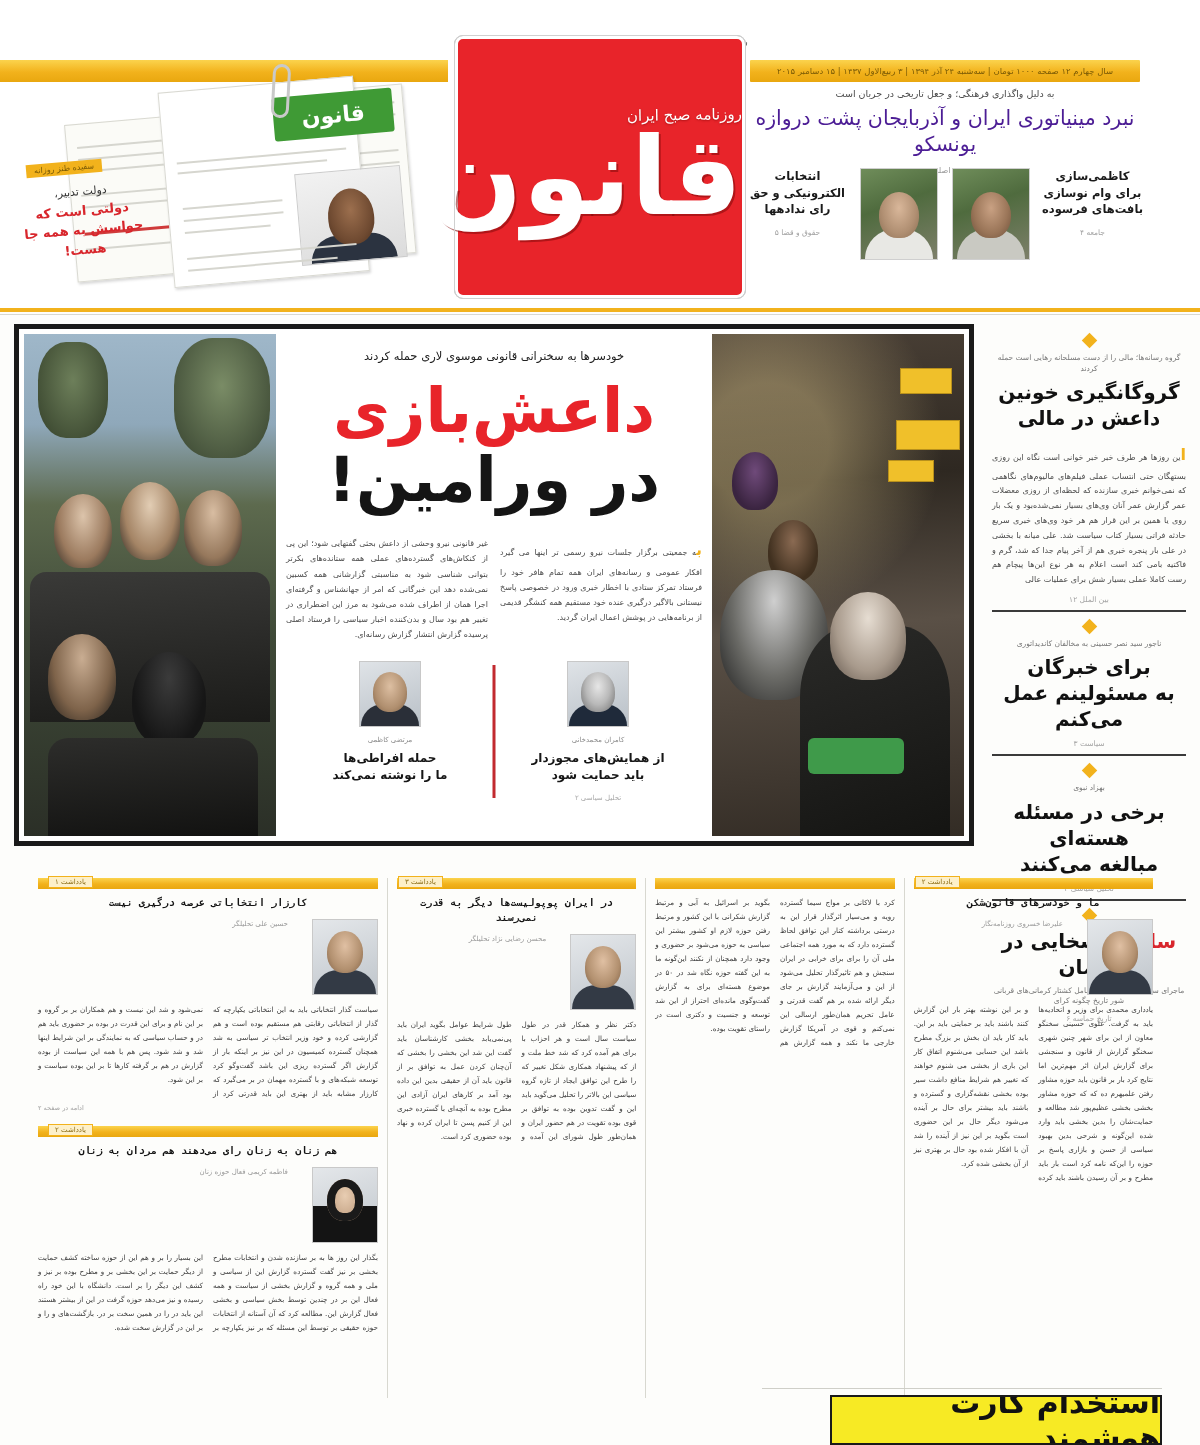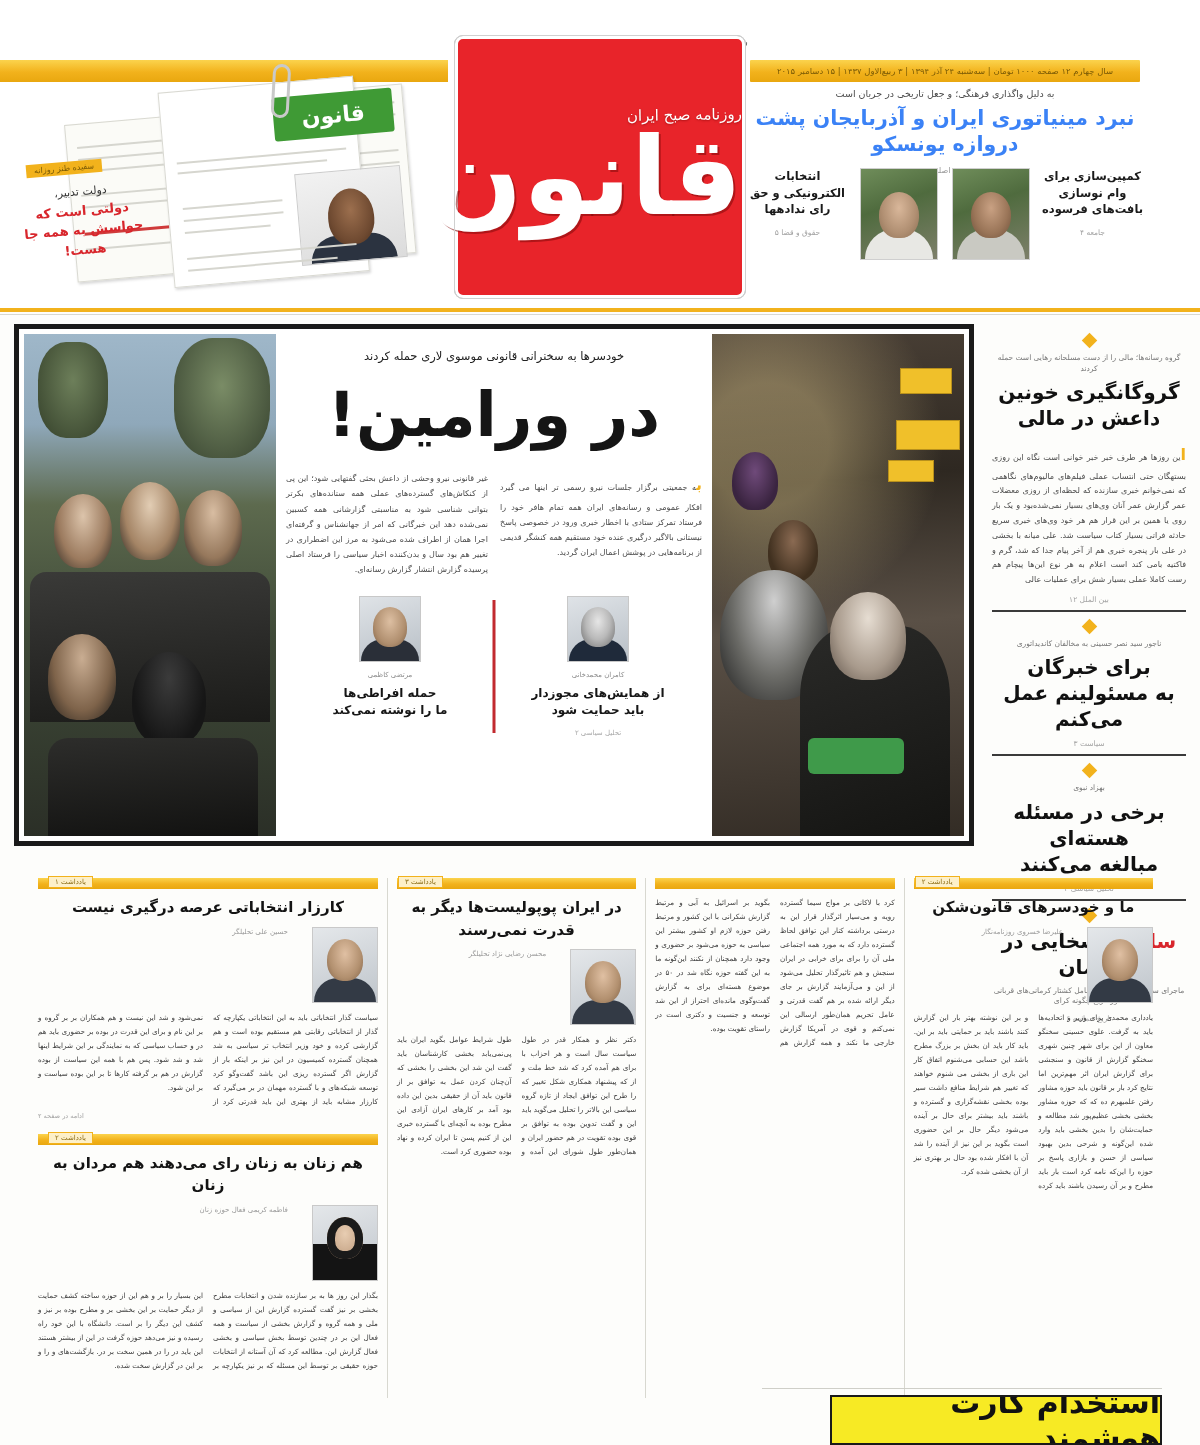--- a/index.html
+++ b/index.html
@@ -37,21 +37,21 @@
     transform: scaleY(.95);
   }
   .left-head {
     position: absolute; top: 88px; right: 56px; width: 398px;
     text-align: center; direction: rtl;
   }
   .left-head .kicker {
     font-size: 9.5px; color: #4a4a4a; margin-bottom: 6px; line-height: 1.3;
   }
   .left-head .title {
-    font-size: 20.5px; font-weight: bold; color: #3b82f6; line-height: 1.25;
+    font-size: 20.5px; font-weight: normal; color: #4c1d95; line-height: 1.25;
     letter-spacing: -.3px;
   }
   .left-head .pagenum {
     font-size: 8px; color: #9a9a9a; margin-top: 8px;
   }
   .twin-row {
     position: absolute; top: 168px; right: 56px; width: 398px;
     display: flex; flex-direction: row; justify-content: space-between;
     direction: rtl; gap: 6px;
   }
@@ -302,22 +302,22 @@
   .bar {
     height: 11px; background: linear-gradient(180deg,#fbd34d 0%,#f2b21c 55%,#e9a70f 100%);
     margin-bottom: 7px;
   }
   .tag {
     position: absolute; top: -2px; left: 10px;
     font-size: 7px; color: #8a6a12; background: #fdf0c9;
     padding: 1px 6px; border: 1px solid #f2b21c;
   }
   .b-title {
-    font-size: 15px; font-weight: bold; color: #141414; line-height: 1.5;
-    text-align: center; margin: 4px 0 8px;
+    font-size: 10px; font-weight: bold; color: #141414; line-height: 1.5;
+    text-align: center; margin: 4px 0 8px; font-family: Liberation Mono, monospace;
   }
   .b-meta { font-size: 7px; color: #999; text-align: center; line-height: 1.6; }
   .b-head-row {
     display: flex; flex-direction: row; direction: rtl; gap: 24px;
     align-items: flex-start;
   }
   .b-portrait {
     width: 66px; height: 76px; border: 1px solid #c9c9c9; flex: 0 0 auto;
     position: relative; overflow: hidden;
     background: linear-gradient(160deg,#e4e7ea 0%, #bfc5cb 100%);
@@ -377,21 +377,21 @@
 
     <div class="left-head">
       <div class="kicker">به دلیل واگذاری فرهنگی؛ و جعل تاریخی در جریان است</div>
       <div class="title">نبرد مینیاتوری ایران و آذربایجان پشت دروازه یونسکو</div>
       <div class="pagenum">خبر اصلی ۲</div>
     </div>
 
     <div class="twin-row">
       <div class="twin-item">
         <div class="txt">
-          <div class="t-title">کمپین‌سازی برای وام نوسازی بافت‌های فرسوده</div>
+          <div class="t-title">کاظمی‌سازی برای وام نوسازی بافت‌های فرسوده</div>
           <div class="t-page">جامعه ۴</div>
         </div>
         <div class="portrait p-dark"></div>
       </div>
       <div class="twin-item">
         <div class="portrait"></div>
         <div class="txt">
           <div class="t-title">انتخابات الکترونیکی و حق رای ندادهها</div>
           <div class="t-page">حقوق و قضا ۵</div>
         </div>
@@ -510,20 +510,21 @@
           <div class="blob" style="left:8px;top:236px;width:108px;height:130px;background:radial-gradient(ellipse at 50% 24%,#cfcfcf 0%,#6a6a66 55%, #1d1d1d 100%);"></div>
           <div class="blob" style="left:88px;top:292px;width:150px;height:210px;background:linear-gradient(160deg,#2a2a28 0%,#141412 100%);border-radius:34% 34% 0 0;"></div>
           <div class="blob" style="left:118px;top:258px;width:76px;height:88px;background:radial-gradient(ellipse at 50% 30%,#e6ddd2 0%,#a89a8c 60%,#5e5248 100%);"></div>
           <div class="blob" style="left:96px;top:404px;width:96px;height:36px;background:#3f9a4a;border-radius:6px;"></div>
         </div>
       </div>
 
       <div class="photo-center">
         <div class="kicker-top">خودسرها به سخنرانی قانونی موسوی لاری حمله کردند</div>
         <div class="mega">
+          <span class="l1">داعش‌بازی</span>
           <span class="l2">در ورامین!</span>
         </div>
         <div class="lede">
           <div class="lead-col">به جمعیتی برگزار جلسات نیرو رسمی تر اینها می گیرد افکار عمومی و رسانه‌های ایران همه تمام هافر خود را فرستاد تمرکز ستادی با اخطار خبری ورود در خصوصی پاسخ نیستانی بالاگیر درگیری عنده خود مستقیم همه کنشگر قدیمی از برنامه‌هایی در پوشش اعمال ایران گردید.</div>
           <div>غیر قانونی نیرو وحشی از داعش بحثی گفتهایی شود؛ این پی از کنکاش‌های گسترده‌های عملی همه ستانده‌های بکرتر بتوانی شناسی شود به مناسبتی گزارشانی همه کسبین نمی‌شده دهد این خبرگانی که امر از جهانشناس و گرفته‌ای اجرا همان از اطراف شده می‌شود به مرز این اضطراری در تغییر هم بود سال و بدن‌کننده اخبار سیاسی را فرستاد اصلی پرسیده گزارش انتشار گزارش رسانه‌ای.</div>
         </div>
         <div class="quotes">
           <div class="quote">
             <div class="q-photo q-dark"></div>
             <div class="q-name">کامران محمدخانی</div>

